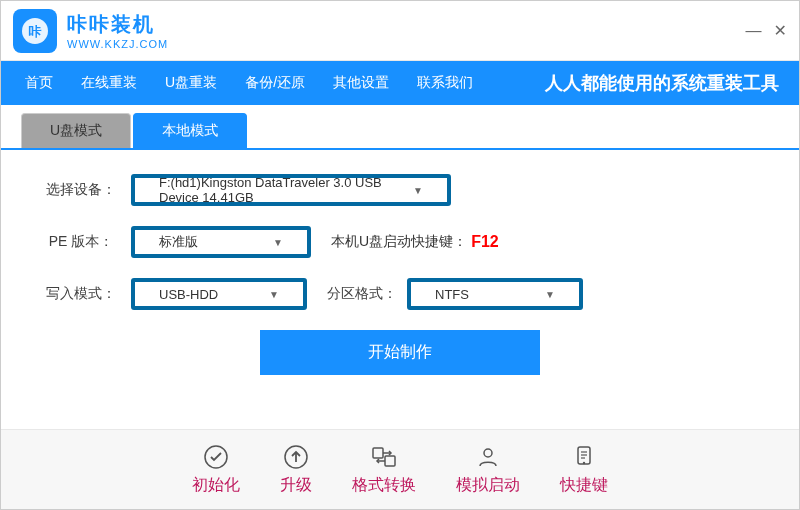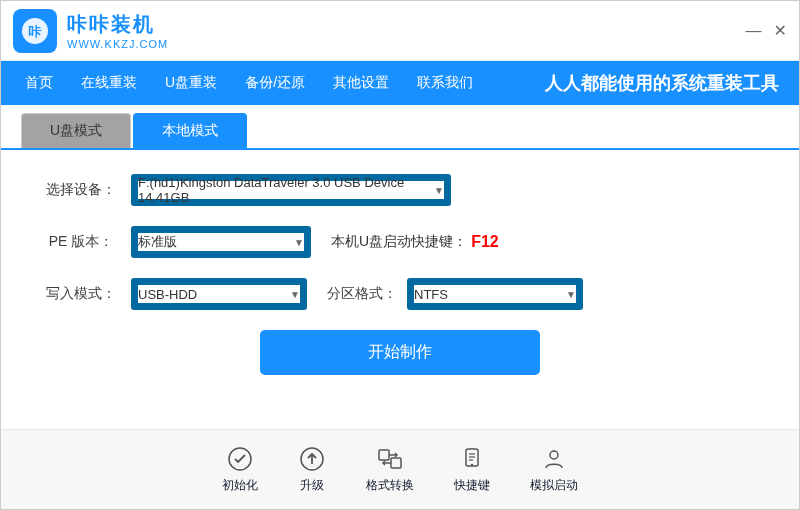--- a/index.html
+++ b/index.html
@@ -147,24 +147,24 @@
       font-size: 14px;
       color: #404040;
       width: 80px;
       text-align: center;
       margin-right: 10px;
       white-space: nowrap;
     }
     .select-wrapper {
       display: flex;
       align-items: center;
-      border: 7px solid #0369a1;
+      border: 4px solid #0369a1;
       border-radius: 3px;
       background: #fff;
-      padding: 0 0;
+      padding: 0 24px;
       height: 32px;
       cursor: pointer;
       position: relative;
     }
     .select-text {
       font-size: 13px;
       color: #333;
       flex: 1;
     }
     .select-arrow {
@@ -199,21 +199,21 @@
       margin-top: 10px;
       margin-bottom: 10px;
     }
     .start-btn {
       background: #1890ff;
       color: #fff;
       font-size: 16px;
       padding: 12px 0;
       width: 280px;
       border: none;
-      border-radius: 5px;
+      border-radius: 0;
       cursor: pointer;
       text-align: center;
     }
     
     .bottom-toolbar {
       height: 80px;
       background: #f7f7f7;
       border-top: 1px solid #e8e8e8;
       display: flex;
       align-items: center;
@@ -230,22 +230,22 @@
     .tool-icon {
       width: 28px;
       height: 28px;
       display: flex;
       align-items: center;
       justify-content: center;
       color: #555;
       font-size: 22px;
     }
     .tool-label {
-      font-size: 12px;
-      color: #0f172a;
+      font-size: 16px;
+      color: #be185d;
     }
   </style>
 </head>
 <body>
 
 <div class="window">
 
   <div class="title-bar">
     <div class="logo-area">
       <div class="logo-icon">
@@ -354,33 +354,33 @@
           <line x1="14" y1="17" x2="6" y2="17" stroke="#555" stroke-width="1.5"></line>
           <polyline points="8,15 6,17 8,19" stroke="#555" stroke-width="1.5" fill="none"></polyline>
         </svg>
       </div>
       <span class="tool-label">格式转换</span>
     </div>
 
     <div class="tool-item">
       <div class="tool-icon">
         <svg width="26" height="26" viewBox="0 0 26 26" fill="none">
+          <circle cx="13" cy="9" r="4" stroke="#555" stroke-width="1.5"></circle>
+          <path d="M5 22 C5 17 21 17 21 22" stroke="#555" stroke-width="1.5" fill="none"></path>
+        </svg>
+      </div>
+      <span class="tool-label">模拟启动</span>
+    </div>
+
+    <div class="tool-item">
+      <div class="tool-icon">
+        <svg width="26" height="26" viewBox="0 0 26 26" fill="none">
           <rect x="7" y="3" width="12" height="17" rx="2" stroke="#555" stroke-width="1.5"></rect>
           <circle cx="13" cy="19" r="1.2" fill="#555"></circle>
           <line x1="10" y1="8" x2="16" y2="8" stroke="#555" stroke-width="1.2"></line>
           <line x1="10" y1="11" x2="16" y2="11" stroke="#555" stroke-width="1.2"></line>
           <line x1="10" y1="14" x2="14" y2="14" stroke="#555" stroke-width="1.2"></line>
         </svg>
       </div>
       <span class="tool-label">快捷键</span>
     </div>
-
-    <div class="tool-item">
-      <div class="tool-icon">
-        <svg width="26" height="26" viewBox="0 0 26 26" fill="none">
-          <circle cx="13" cy="9" r="4" stroke="#555" stroke-width="1.5"></circle>
-          <path d="M5 22 C5 17 21 17 21 22" stroke="#555" stroke-width="1.5" fill="none"></path>
-        </svg>
-      </div>
-      <span class="tool-label">模拟启动</span>
-    </div>
   </div>
 </div>
 
 </body></html>

